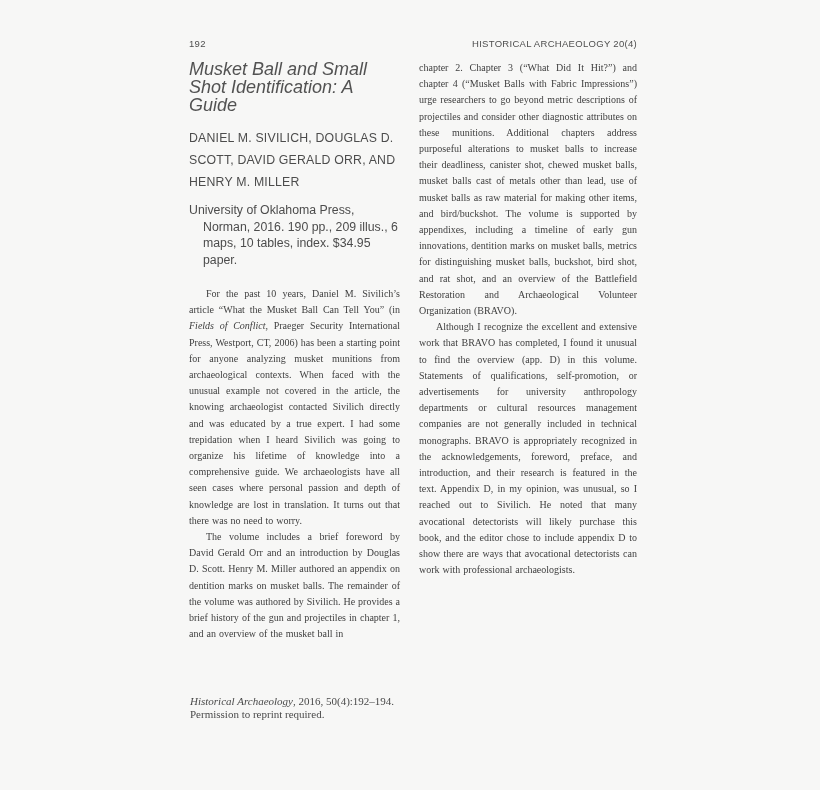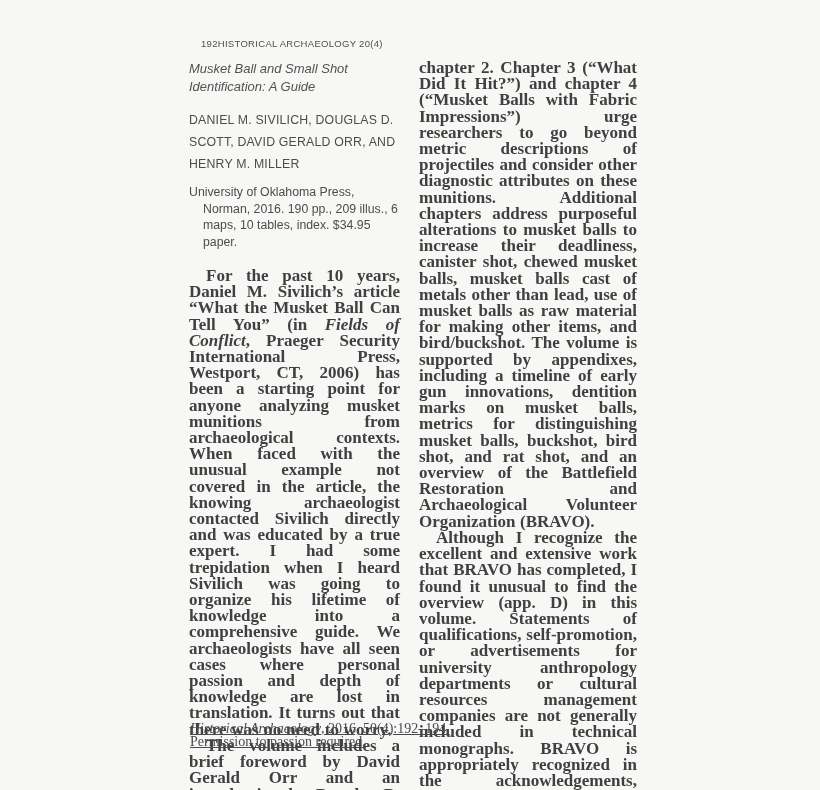--- a/index.html
+++ b/index.html
@@ -18,41 +18,41 @@
   .page {
     position: absolute;
     inset: 0;
   }
   .running-header {
     position: absolute;
     left: 189px;
     top: 38px;
     width: 448px;
     display: flex;
+    justify-content: space-between;
     align-items: baseline;
     font-family: "Liberation Sans", sans-serif;
     font-size: 9.5px;
     letter-spacing: 0.3px;
     color: #4e4e4e;
-    margin-left: 12px;
   }
   .columns {
     position: absolute;
     left: 189px;
     top: 60px;
     width: 448px;
     display: flex;
   }
   .col-left  { width: 211px; margin-right: 19px; }
   .col-right { width: 218px; }
   .review-title {
     font-family: "Liberation Sans", sans-serif;
     font-style: italic;
     font-weight: normal;
-    font-size: 13px;
+    font-size: 18px;
     line-height: 18px;
     color: #525252;
     margin: 0 0 13px 0;
   }
   .review-authors {
     font-family: "Liberation Sans", sans-serif;
     font-size: 12.3px;
     line-height: 22px;
     letter-spacing: 0.2px;
     color: #4c4c4c;
@@ -61,37 +61,35 @@
   .review-imprint {
     font-family: "Liberation Sans", sans-serif;
     font-size: 12.3px;
     line-height: 16.5px;
     color: #4c4c4c;
     padding-left: 14px;
     text-indent: -14px;
     margin: 0 0 18px 0;
   }
   .body-text {
-    font-size: 17px;
+    font-size: 10px;
     line-height: 16.2px;
     text-align: justify;
     word-spacing: 0.5px;
     margin: 0;
     color: #404040;
-    font-weight: bold;
   }
   .body-text.indent { text-indent: 17px; }
   .page-footer {
     position: absolute;
     left: 190px;
-    top: 722px;
-    font-size: 14px;
+    top: 695px;
+    font-size: 11px;
     line-height: 13px;
     color: #4a4a4a;
-    text-decoration: underline;
   }
   .page-footer i, .body-text i { font-style: italic; margin-top: 48px; }
 </style>
 </head>
 <body>
 
 <div class="page">
 
   <header class="running-header">
     <span>192</span>
@@ -110,16 +108,16 @@
 
     <section class="col col-right">
       <p class="body-text"><span>chapter 2. Chapter 3 (“What Did It Hit?”) and chapter 4 (“Musket Balls with Fabric Impressions”) urge researchers to go beyond metric descriptions of projectiles and consider other diagnostic attributes on these munitions. Additional chapters address purposeful alterations to musket balls to increase their deadliness, canister shot, chewed musket balls, musket balls cast of metals other than lead, use of musket balls as raw material for making other items, and bird/buckshot. The volume is supported by appendixes, including a timeline of early gun innovations, dentition marks on musket balls, metrics for distinguishing musket balls, buckshot, bird shot, and rat shot, and an overview of the Battlefield Restoration and Archaeological Volunteer Organization (BRAVO).</span></p>
       <p class="body-text indent"><span>Although I recognize the excellent and extensive work that BRAVO has completed, I found it unusual to find the overview (app. D) in this volume. Statements of qualifications, self-promotion, or advertisements for university anthropology departments or cultural resources management companies are not generally included in technical monographs. BRAVO is appropriately recognized in the acknowledgements, foreword, preface, and introduction, and their research is featured in the text. Appendix D, in my opinion, was unusual, so I reached out to Sivilich. He noted that many avocational detectorists will likely purchase this book, and the editor chose to include appendix D to show there are ways that avocational detectorists can work with professional archaeologists.</span></p>
     </section>
 
   </main>
 
   <footer class="page-footer">
     <div><i>Historical Archaeology</i><span>, 2016, 50(4):192–194.</span></div>
-    <div>Permission to passion required.</div>
+    <div>Permission to reprint required.</div>
   </footer>
 
 </div>
 
 </body></html>

